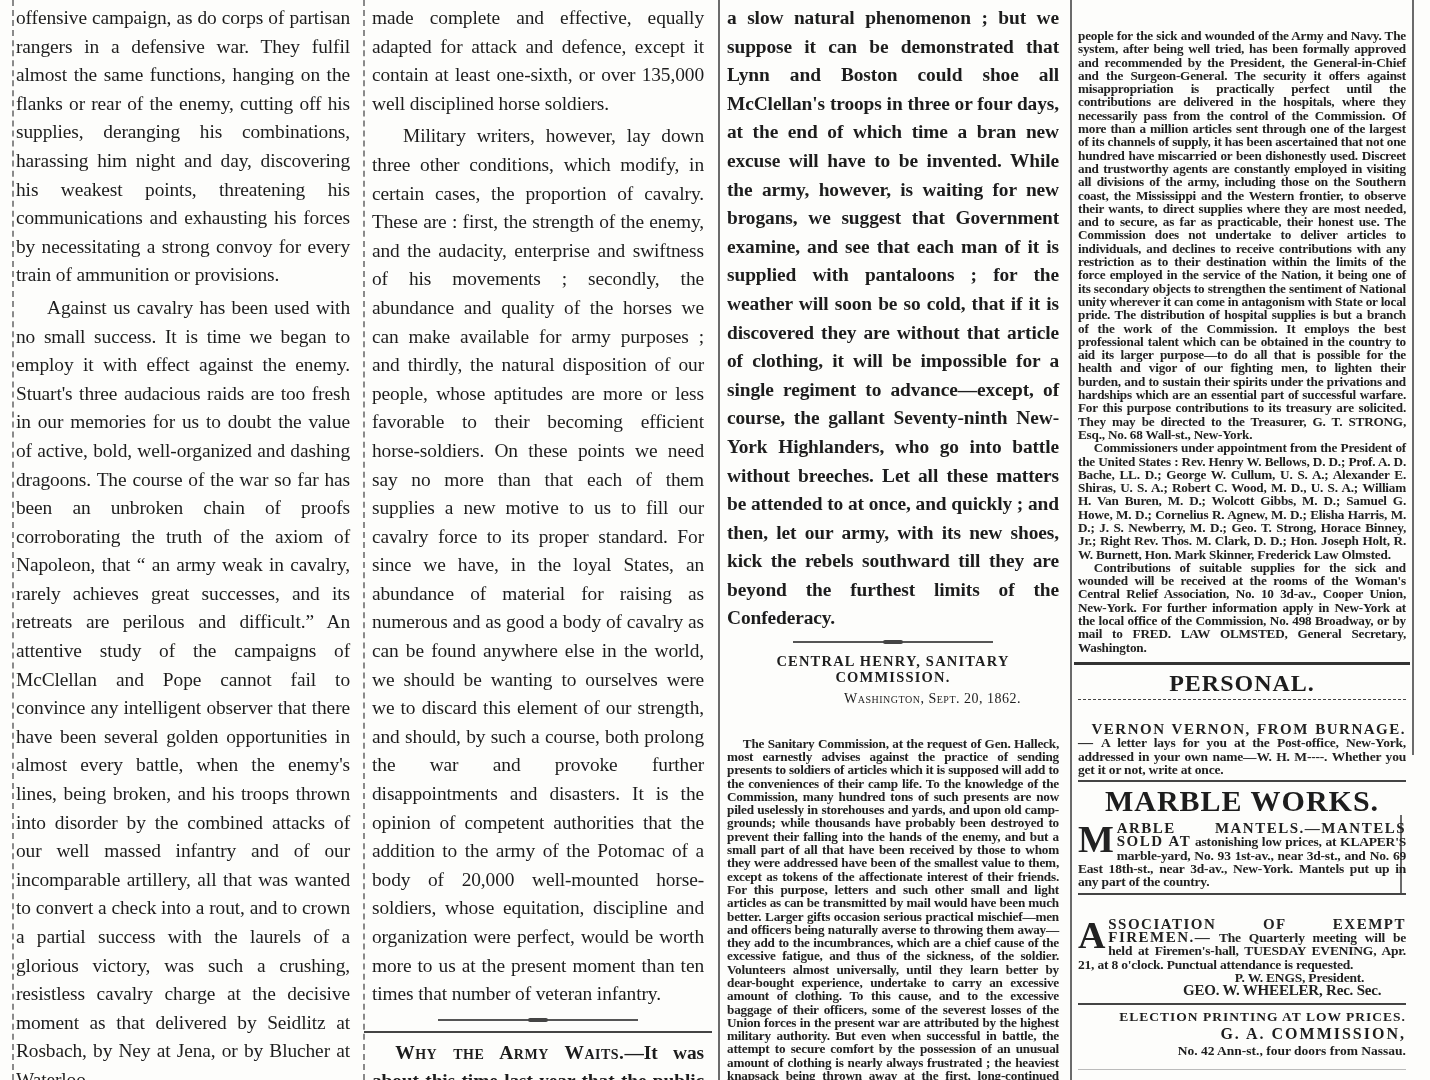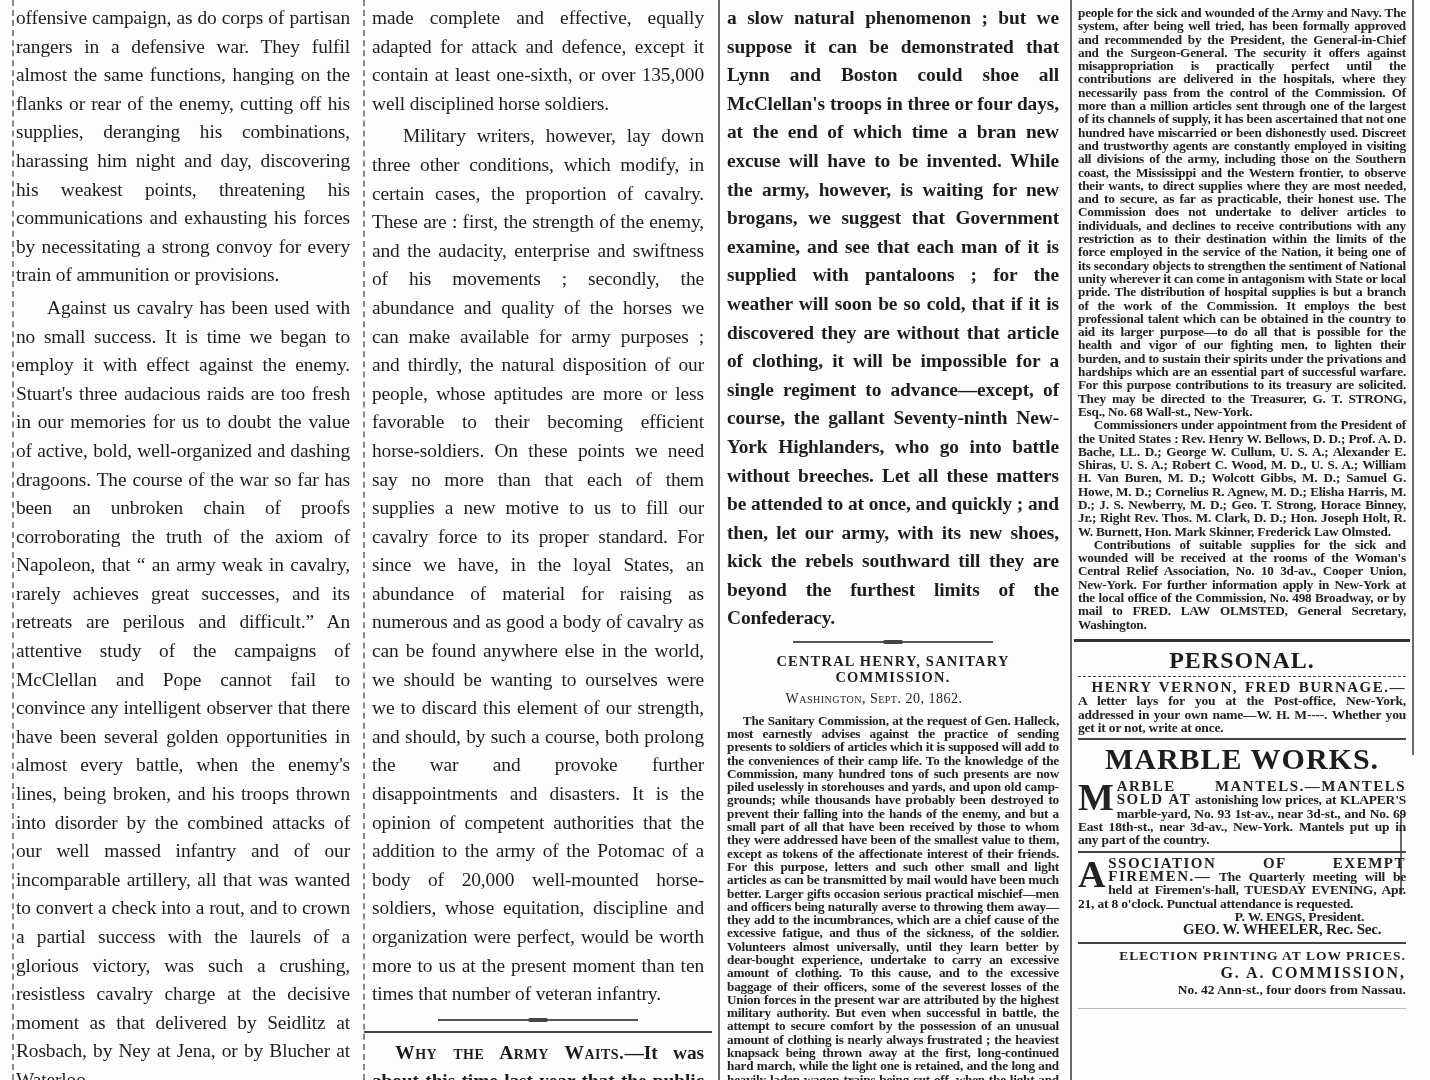--- a/index.html
+++ b/index.html
@@ -8,25 +8,25 @@
   .col{position:absolute;top:0;box-sizing:border-box;}
   .rule-v{position:absolute;top:0;width:0;border-left:2px solid #6b6b6b;}
   .rule-v.dash{border-left:2px dashed #8a8a8a;}
   p{margin:0;text-align:justify;}
   .c1,.c2,.c3{font-size:19.4px;line-height:28.6px;letter-spacing:-0.1px;}
   .c1 p,.c2 p{text-indent:1.6em;}
   .c1 p.cont,.c2 p.cont,.c3 p.cont{text-indent:0;}
   .c3 p{text-indent:0;}
   .bold{font-weight:bold;}
   .sc{font-variant:small-caps;letter-spacing:0.5px;}
-  .smalltext{font-size:13.2px;line-height:13.3px;letter-spacing:-0.2px;font-weight:bold;color:#222;}
+  .smalltext{font-size:13.2px;line-height:13.3px;letter-spacing:-0.2px;font-weight:bold;color:#222;margin-top:23px;}
   .smalltext p{text-indent:1.2em;}
   .smalltext p.cont{text-indent:0;}
   .head1{font-weight:900;text-align:center;font-size:14.5px;letter-spacing:1.2px;line-height:16px;margin-top:4px;}
-  .dateline{text-align:center;font-size:14px;padding-right:38px;}
+  .dateline{text-align:right;font-size:14px;padding-right:38px;}
   .ornament{margin:10px auto;width:60%;height:0;border-top:2px solid #555;position:relative;}
   .ornament::after{content:"";position:absolute;left:45%;top:-3px;width:10%;height:4px;background:#444;border-radius:3px;}
   .hrule{border-top:2px solid #444;margin:6px 0;}
   .ad-head{font-weight:900;text-align:center;font-size:30px;letter-spacing:1px;line-height:34px;}
   .ad-sub{font-weight:900;font-size:15px;letter-spacing:1.5px;}
   .drop{float:left;font-size:38px;line-height:30px;font-weight:900;margin-right:3px;margin-top:2px;}
   .center{text-align:right;}
 </style>
 </head>
 <body>
@@ -70,21 +70,21 @@
     <p>Commissioners under appointment from the President of the United States : Rev. Henry W. Bellows, D. D.; Prof. A. D. Bache, LL. D.; George W. Cullum, U. S. A.; Alexander E. Shiras, U. S. A.; Robert C. Wood, M. D., U. S. A.; William H. Van Buren, M. D.; Wolcott Gibbs, M. D.; Samuel G. Howe, M. D.; Cornelius R. Agnew, M. D.; Elisha Harris, M. D.; J. S. Newberry, M. D.; Geo. T. Strong, Horace Binney, Jr.; Right Rev. Thos. M. Clark, D. D.; Hon. Joseph Holt, R. W. Burnett, Hon. Mark Skinner, Frederick Law Olmsted.</p>
     <p>Contributions of suitable supplies for the sick and wounded will be received at the rooms of the Woman's Central Relief Association, No. 10 3d-av., Cooper Union, New-York. For further information apply in New-York at the local office of the Commission, No. 498 Broadway, or by mail to FRED. LAW OLMSTED, General Secretary, Washington.</p>
   </div>
 
   <div style="border-top:3px solid #333;margin:8px -4px 4px;"></div>
 
   <div>
     <div class="ad-head" style="font-size:24px;line-height:28px;">PERSONAL.</div>
     <div style="border-top:1px dashed #444;margin:2px 0 4px;"></div>
     <div class="smalltext" style="font-size:13.5px;">
-      <p class="cont" style="text-indent:1em;"><span class="ad-sub">HENRY VERNON, FRED BURNAGE.—</span> <span>A letter lays for you at the Post-office, New-York, addressed in your own name—W. H. M----. Whether you get it or not, write at once.</span></p>
+      <p class="cont" style="text-indent:1em;"><span class="ad-sub">VERNON VERNON, FROM BURNAGE.—</span> <span>A letter lays for you at the Post-office, New-York, addressed in your own name—W. H. M----. Whether you get it or not, write at once.</span></p>
     </div>
   </div>
 
   <div style="border-top:2px solid #444;margin:4px 0 2px;"></div>
 
   <div>
     <div class="ad-head">MARBLE WORKS.</div>
     <div class="smalltext" style="font-size:13.5px;margin-top:4px;">
       <span class="drop">M</span>
       <p class="cont"><span class="ad-sub">ARBLE MANTELS.—MANTELS SOLD AT</span> <span>astonishing low prices, at KLAPER'S marble-yard, No. 93 1st-av., near 3d-st., and No. 69 East 18th-st., near 3d-av., New-York. Mantels put up in any part of the country.</span></p>

